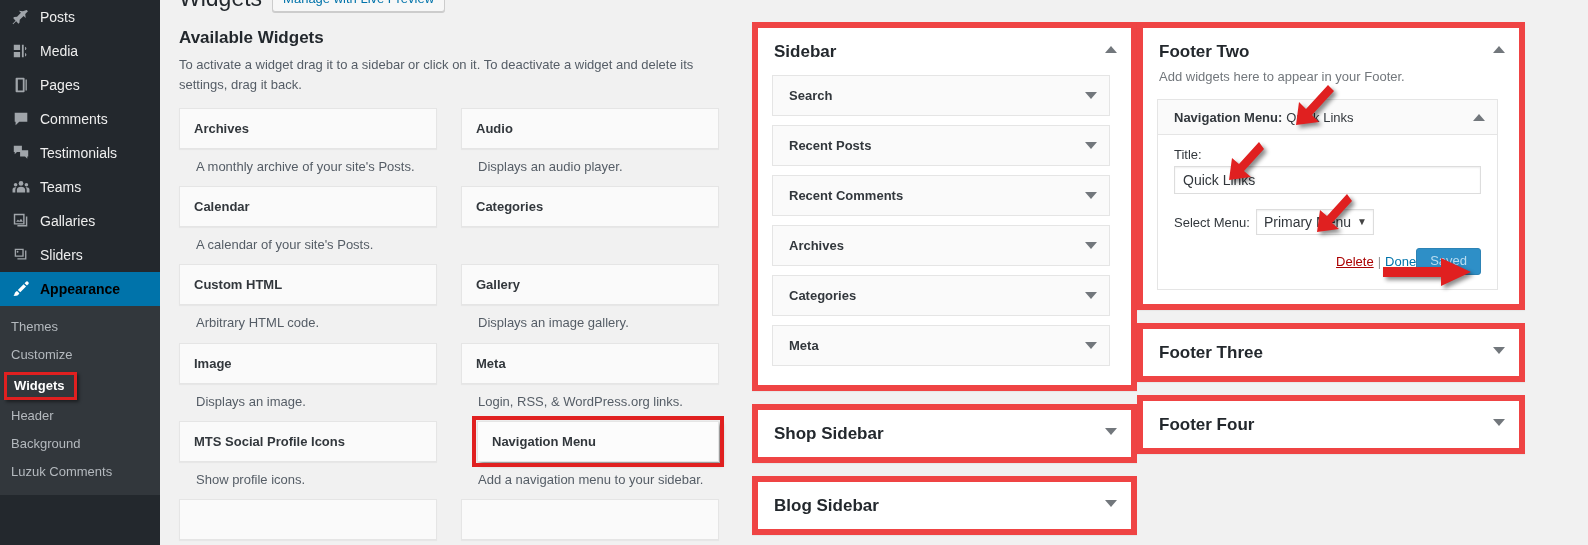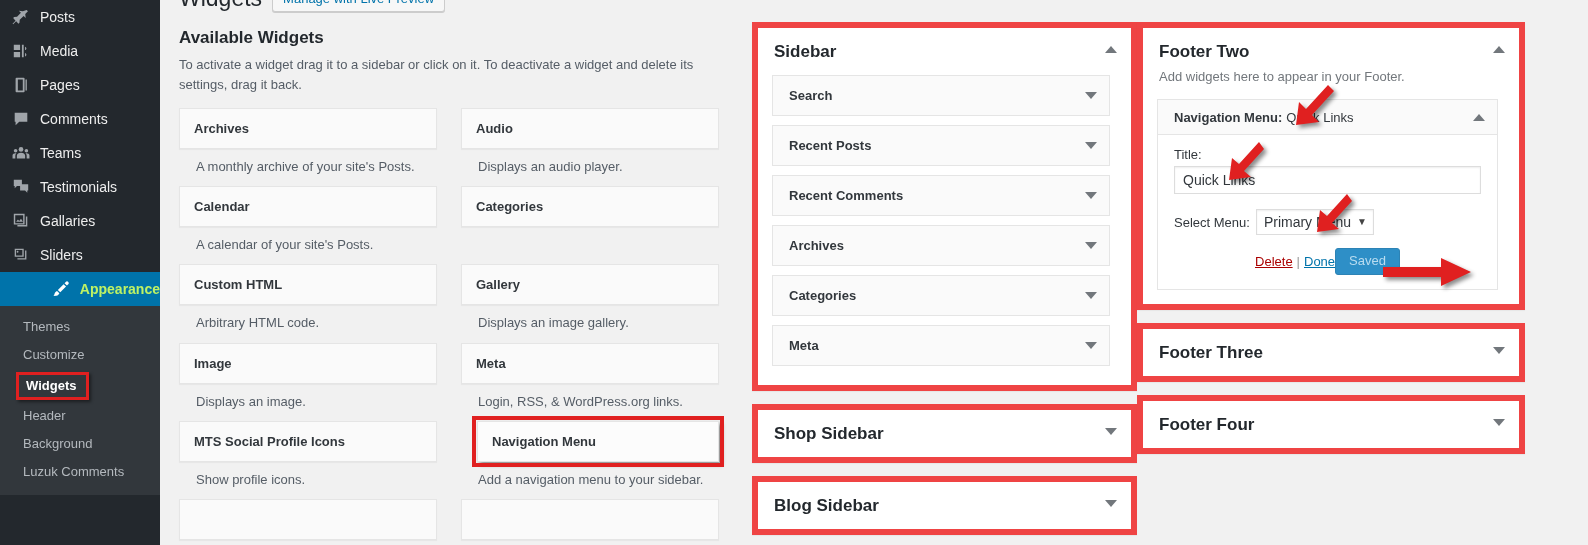--- a/index.html
+++ b/index.html
@@ -34,37 +34,36 @@
     margin-right: 9px;
     display: flex; align-items: center; justify-content: center;
     color: #a0a5aa;
     flex: 0 0 20px;
   }
   .menu-top .mico svg { display: block; }
   .menu-top .mlabel { line-height: 1; padding-bottom: 1px; }
 
   .menu-top.current {
     background: #0073aa;
-    color: #bef264;
+    color: #000000;
     font-weight: 600;
-    justify-content: flex-end;
   }
   .menu-top.current .mico { color: #fff; }
   .menu-top.current::after {
     content: "";
     position: absolute; right: -8px; top: 50%;
     margin-top: -8px;
     border-style: solid;
     border-width: 8px 0 8px 8px;
     border-color: transparent transparent transparent #f1f1f1;
   }
 
   #submenu {
     background: #32373c;
-    padding: 7px 0 8px 12px;
+    padding: 7px 0 8px 0;
   }
   .submenu-item {
     display: block;
     padding: 6px 0 6px 11px;
     color: #b4b9be;
     font-size: 13px;
     cursor: pointer;
     line-height: 1.25;
   }
   .submenu-item.current {
@@ -285,21 +284,21 @@
     cursor: pointer;
     box-shadow: inset 0 1px 2px rgba(0,0,0,.07);
   }
   .fake-select .caret {
     position: absolute; right: 6px; top: 50%;
     transform: translateY(-50%);
     font-size: 10px; color: #444;
     line-height: 1;
   }
   .widget-controls {
-    display: flex; align-items: center; justify-content: center;
+    display: flex; align-items: center; justify-content: flex-end;
     margin-top: 13px;
   }
   .ctl-left { font-size: 13px; color: #555d66; }
   .ctl-left a { text-decoration: underline; cursor: pointer; }
   .del-link { color: #a00; }
   .done-link { color: #0073aa; }
   .sep { color: #999; margin: 0 4px; }
   .btn-saved {
     background: #2e8fc7;
     border: 1px solid #2d83b5;
@@ -357,37 +356,37 @@
         <svg width="18" height="18" viewBox="0 0 20 20" fill="currentColor">
             <path d="M3 3h14v10H8l-4 4v-4H3V3z"></path>
           </svg>
       </span>
       <span class="mlabel">Comments</span>
     </div>
 
     <div class="menu-top">
       <span class="mico">
         <svg width="18" height="18" viewBox="0 0 20 20" fill="currentColor">
+            <path d="M2 2h9v7H5.5L3 11.5V9H2V2z"></path>
+            <path d="M9 7h9v7h-1v2.5L14.5 14H9V7z"></path>
+          </svg>
+      </span>
+      <span class="mlabel">Testimonials</span>
+    </div>
+
+    <div class="menu-top">
+      <span class="mico">
+        <svg width="18" height="18" viewBox="0 0 20 20" fill="currentColor">
             <circle cx="10" cy="6" r="2.6"></circle>
             <circle cx="4" cy="7.5" r="2"></circle>
             <circle cx="16" cy="7.5" r="2"></circle>
             <path d="M10 9.6c-2.6 0-4.6 1.4-4.6 3.1V16h9.2v-3.3c0-1.7-2-3.1-4.6-3.1zM4 10.3c-1.9 0-3.4 1-3.4 2.2V16h3.1v-3.3c0-.9.5-1.7 1.3-2.3-.3 0-.7-.1-1-.1zm12 0c-.3 0-.7 0-1 .1.8.6 1.3 1.4 1.3 2.3V16h3.1v-3.5c0-1.2-1.5-2.2-3.4-2.2z"></path>
           </svg>
       </span>
       <span class="mlabel">Teams</span>
-    </div>
-
-    <div class="menu-top">
-      <span class="mico">
-        <svg width="18" height="18" viewBox="0 0 20 20" fill="currentColor">
-            <path d="M2 2h9v7H5.5L3 11.5V9H2V2z"></path>
-            <path d="M9 7h9v7h-1v2.5L14.5 14H9V7z"></path>
-          </svg>
-      </span>
-      <span class="mlabel">Testimonials</span>
     </div>
 
     <div class="menu-top">
       <span class="mico">
         <svg width="18" height="18" viewBox="0 0 20 20" fill="currentColor">
             <path d="M2 2h12v12H2V2zm1.6 1.6v8.8h8.8V3.6H3.6zm1 7.2l2-2.6 1.4 1.8 2-2.6 2.2 3.4H4.6zM15.4 5H17v11H6v-1.6h9.4V5z"></path>
           </svg>
       </span>
       <span class="mlabel">Gallaries</span>
     </div>

